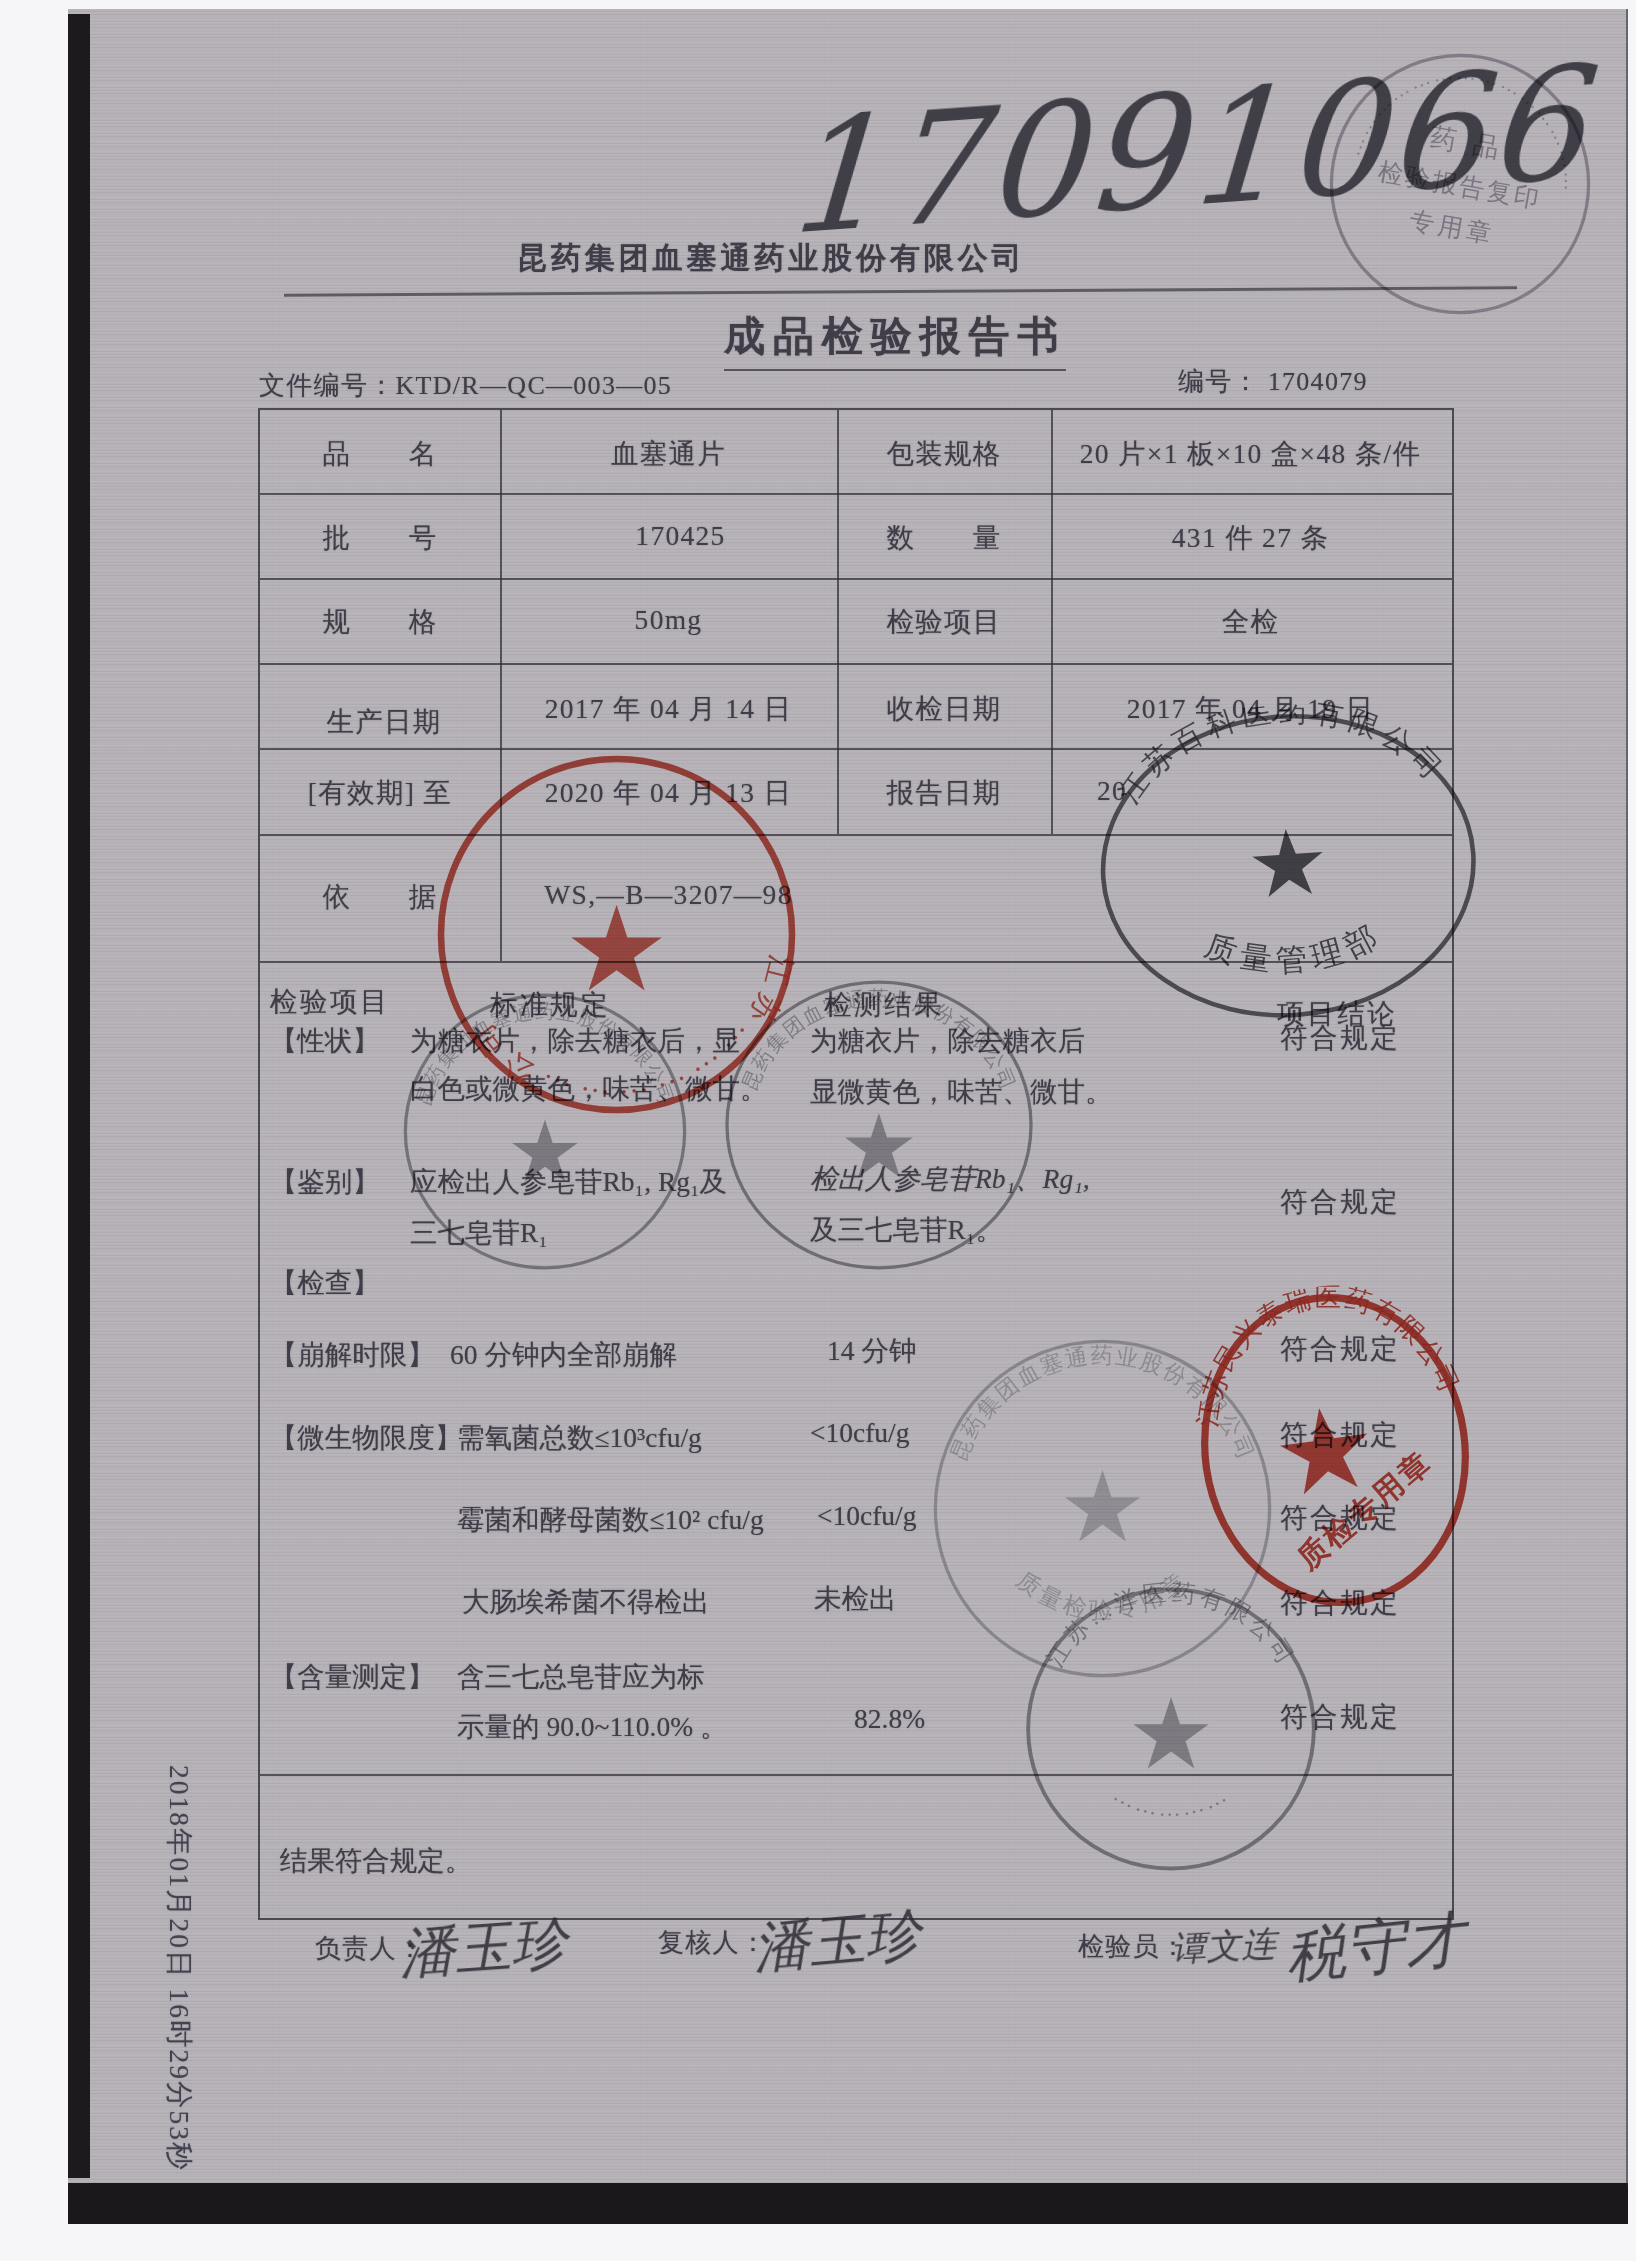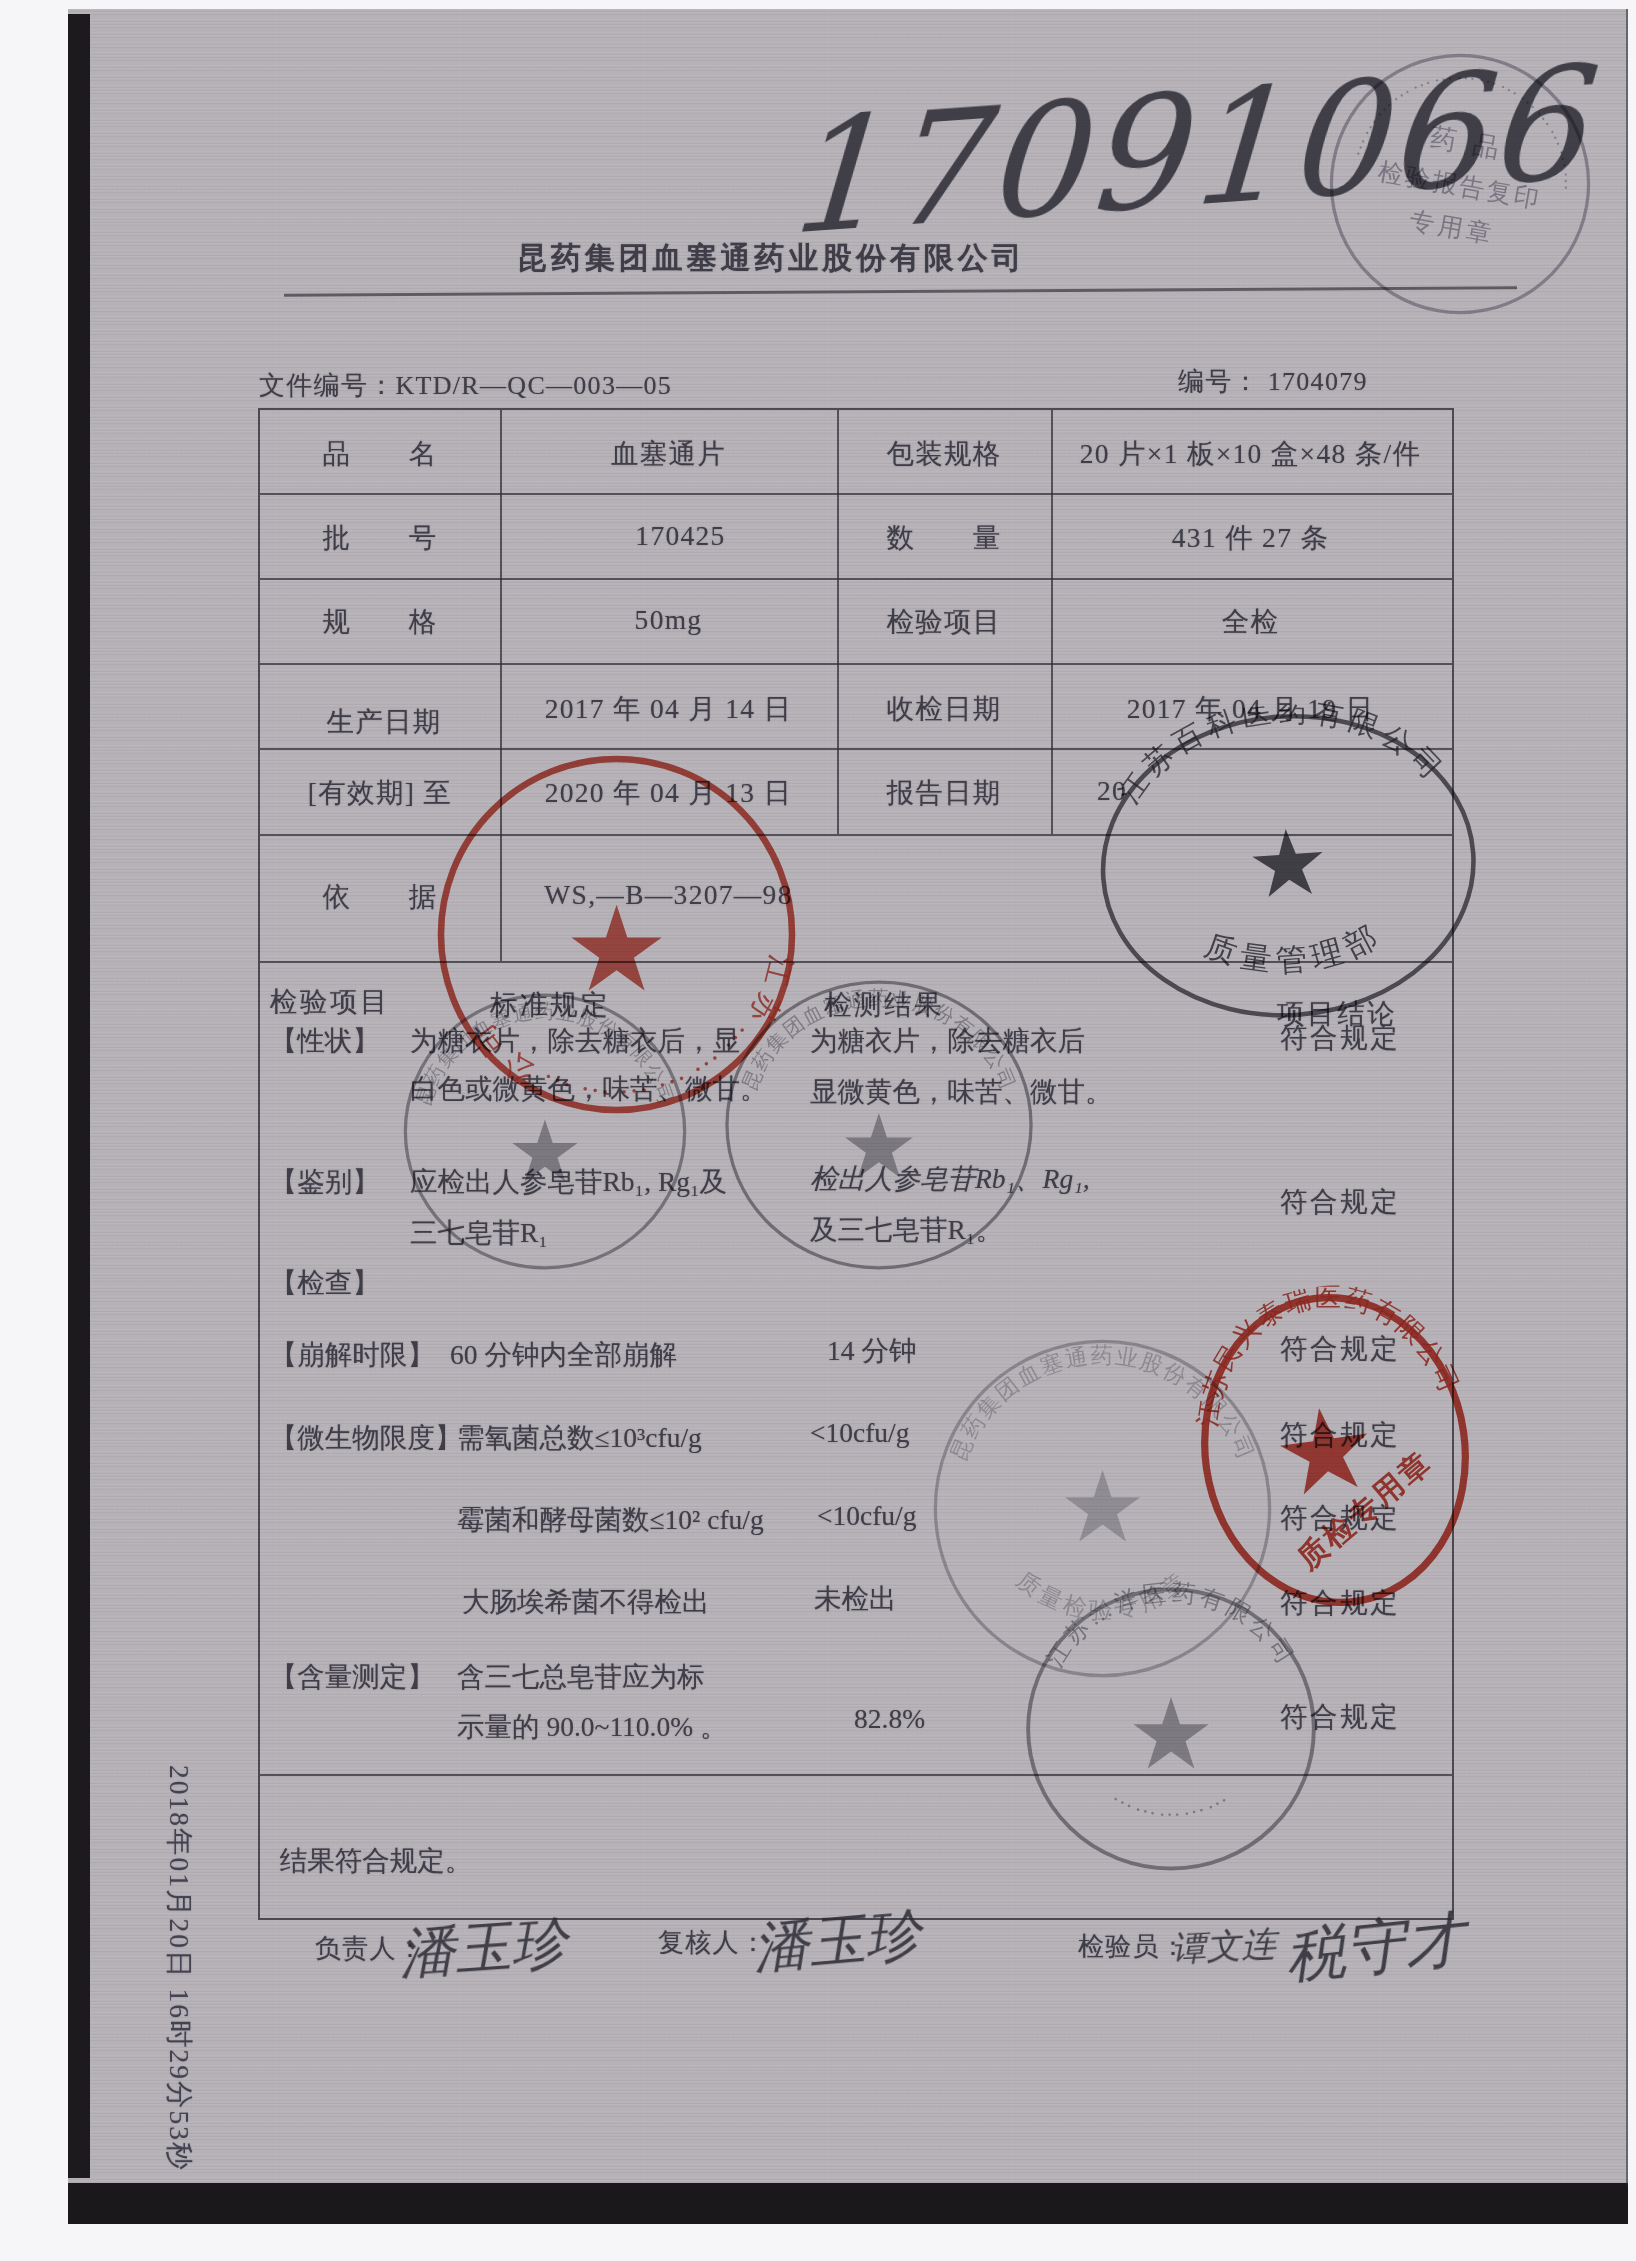--- a/index.html
+++ b/index.html
@@ -45,20 +45,21 @@
 <body>
 
 <div class="paper">
   <div class="edge-strip"></div>
   <div class="bottom-band"></div>
   <div class="right-edge"></div>
 
   <div class="handwrite hnum" style="left:728px;top:52px;">17091066</div>
   <div class="print company" style="left:449px;top:229px;">昆药集团血塞通药业股份有限公司</div>
   <div class="streak" style="left:216px;top:281px;width:1233px;height:2.6px;transform:rotate(-0.35deg);"></div>
+  <div class="print title" style="left:656px;top:300px;">成品检验报告书</div>
   <div class="print meta" style="left:191px;top:359px;">文件编号：KTD/R—QC—003—05</div>
   <div class="print meta" style="left:1110px;top:355px;">编号： 1704079</div>
 
   <div class="frame">
 
     <div class="hline" style="top:83px;"></div>
     <div class="hline" style="top:168px;"></div>
     <div class="hline" style="top:253px;"></div>
     <div class="hline" style="top:338px;"></div>
     <div class="hline" style="top:424px;"></div>

